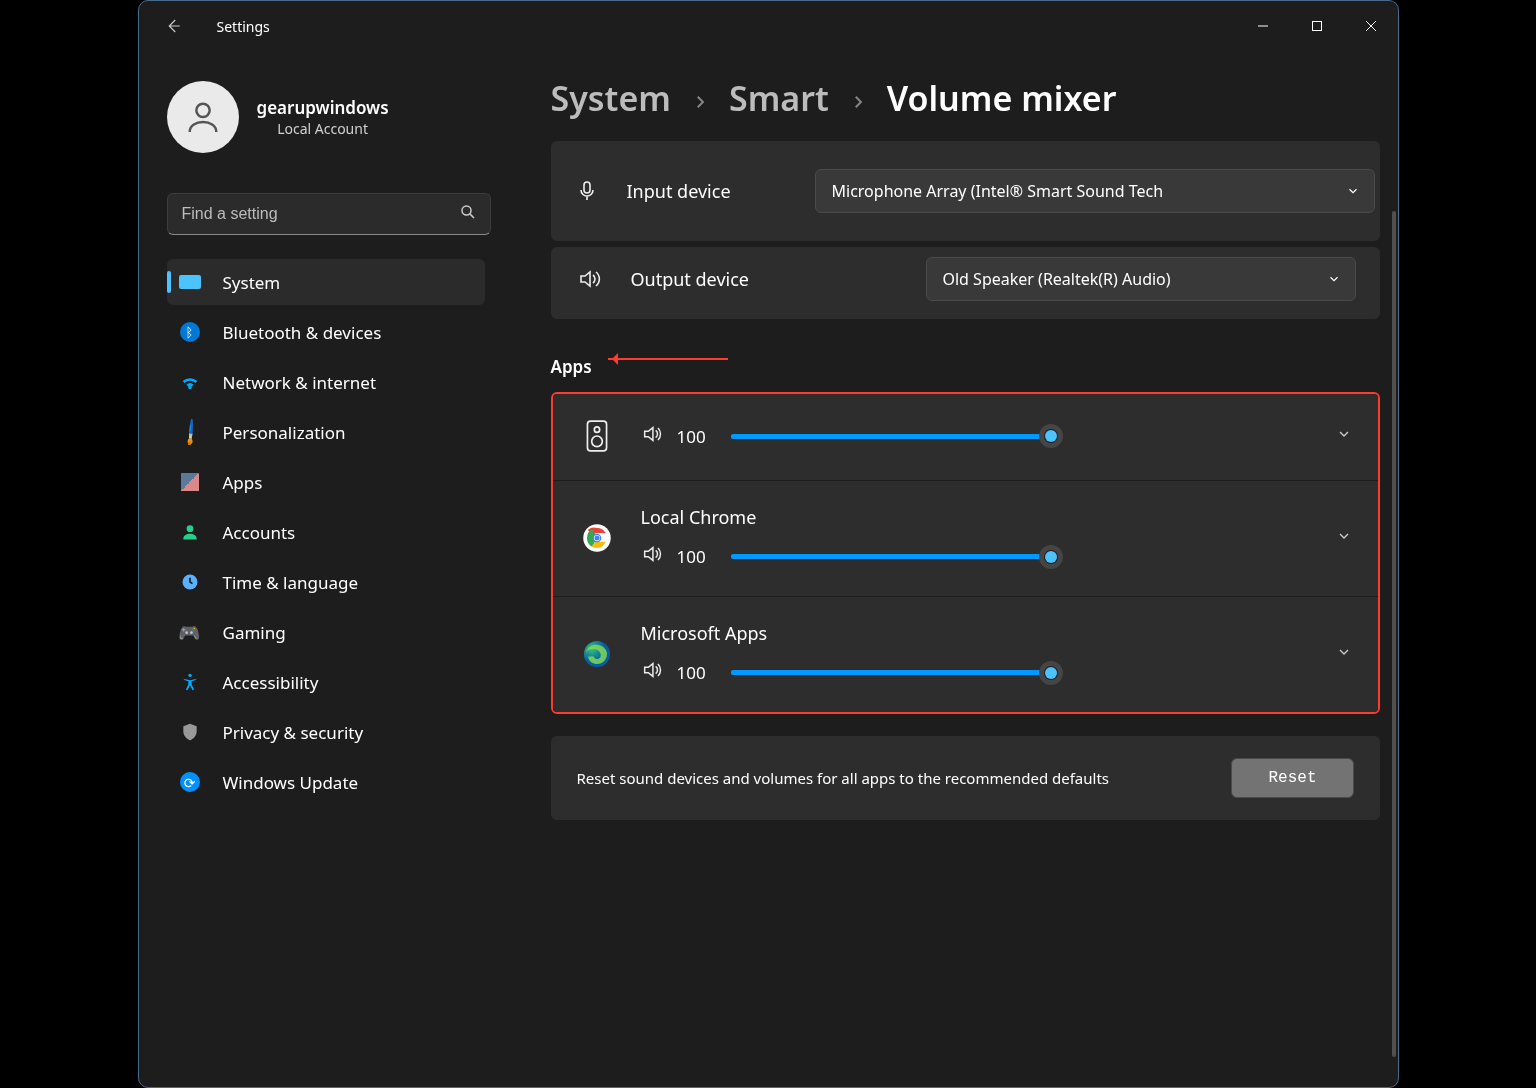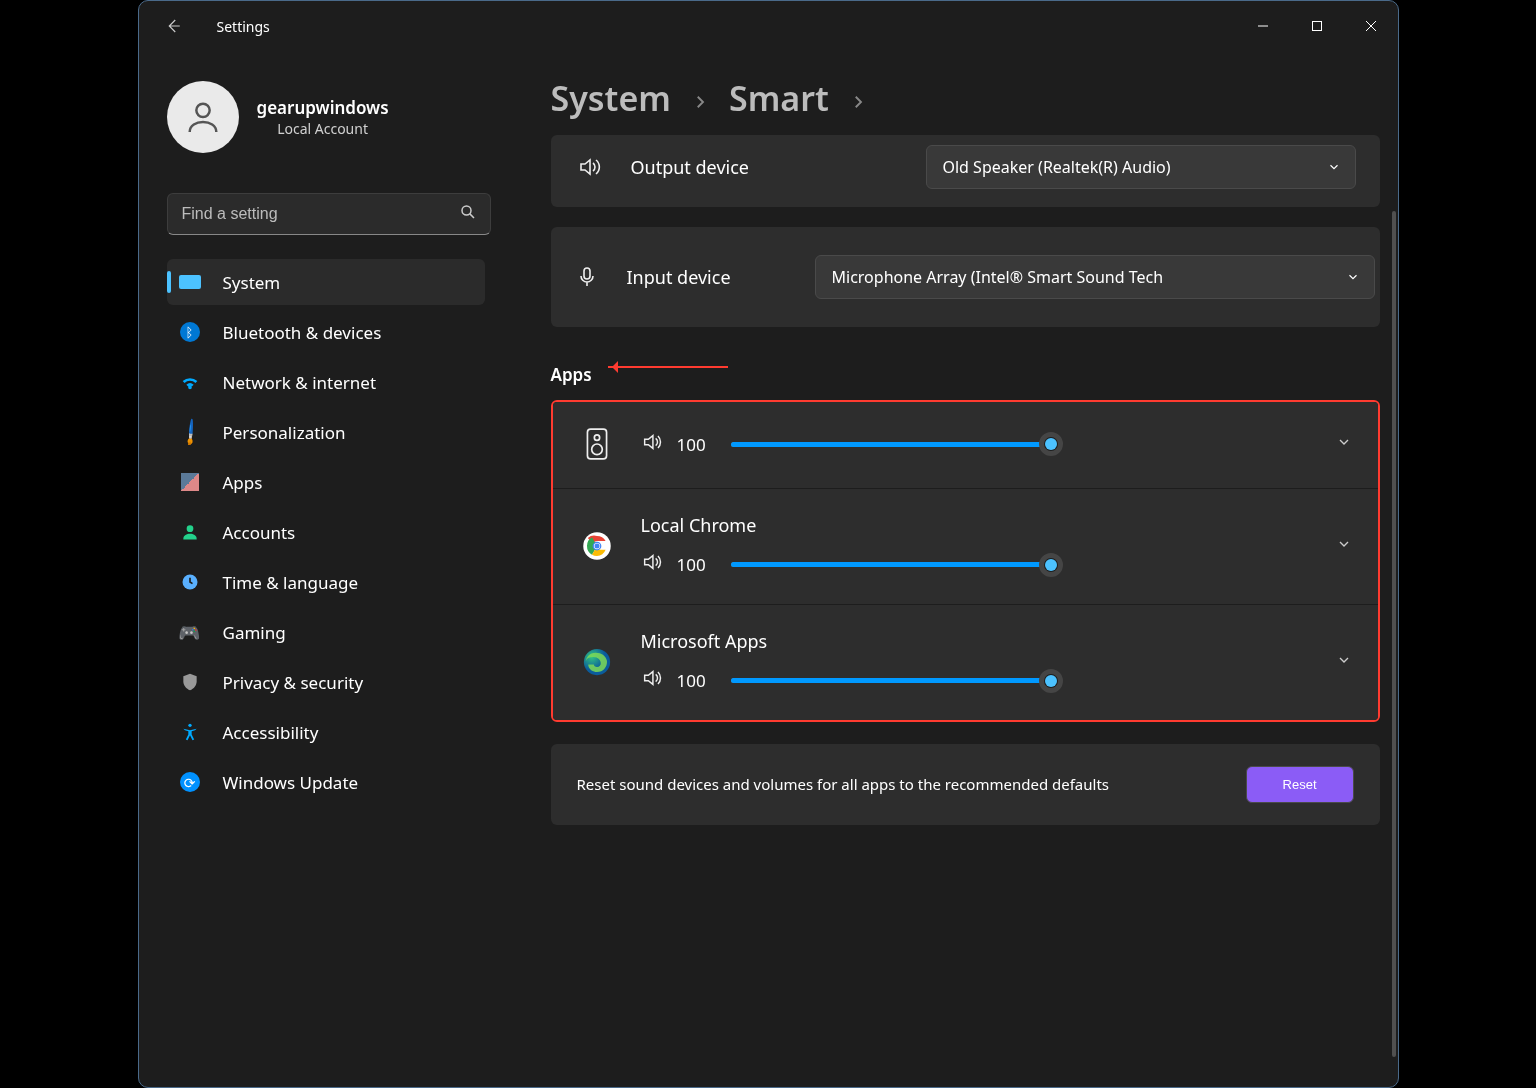--- a/index.html
+++ b/index.html
@@ -170,22 +170,22 @@
   .thumb::after{content:"";width:12px;height:12px;border-radius:50%;background:#4cc2ff;}
   .chev{margin-left:auto;color:#ccc;align-self:center;}
 
   .reset-row{
     background:var(--card);border-radius:6px;margin-top:22px;
     display:flex;align-items:center;justify-content:space-between;
     padding:22px 26px;gap:24px;
   }
   .reset-text{font-size:15px;max-width:560px;line-height:1.4;}
   .reset-btn{
-    background:#8b5cf6;border:1px solid #4a4a4a;border-radius:6px;
-    color:#fff;font-size:13px;padding:10px 36px;
+    background:#737373;border:1px solid #4a4a4a;border-radius:6px;
+    color:#fff;font-size:16px;padding:10px 36px;font-family:Liberation Mono, monospace;
   }
 
   .scrollbar{
     position:absolute;right:2px;top:160px;bottom:30px;width:4px;
     background:#505050;border-radius:3px;
   }
 
   
   .ic-system{width:22px;height:14px;background:#4cc2ff;border-radius:2px;}
   .ic-bt{width:20px;height:20px;background:#0078d4;border-radius:50%;color:#fff;font-size:13px;display:flex;align-items:center;justify-content:center;}
@@ -306,35 +306,35 @@
                 <path d="M12 7v5l3 2" stroke="#1d1d1d" stroke-width="2" fill="none"></path>
               </svg>
           </span>
           <span>Time &amp; language</span>
         </div>
         <div class="nav-item">
           <span class="nav-icon ic-game">🎮</span>
           <span>Gaming</span>
         </div>
         <div class="nav-item">
-          <span class="nav-icon ic-priv">
-            <svg width="20" height="20" viewBox="0 0 24 24" fill="currentColor">
-                <path d="M12 2l8 3v6c0 5-3.5 9-8 11-4.5-2-8-6-8-11V5z"></path>
-              </svg>
-          </span>
-          <span>Privacy &amp; security</span>
-        </div>
-        <div class="nav-item">
           <span class="nav-icon ic-access">
             <svg width="20" height="20" viewBox="0 0 24 24" fill="currentColor">
                 <circle cx="12" cy="4" r="2"></circle>
                 <path d="M4 8l8 2 8-2-2 2-4 1v4l3 6-2 1-3-6-3 6-2-1 3-6v-4l-4-1z"></path>
               </svg>
           </span>
           <span>Accessibility</span>
+        </div>
+        <div class="nav-item">
+          <span class="nav-icon ic-priv">
+            <svg width="20" height="20" viewBox="0 0 24 24" fill="currentColor">
+                <path d="M12 2l8 3v6c0 5-3.5 9-8 11-4.5-2-8-6-8-11V5z"></path>
+              </svg>
+          </span>
+          <span>Privacy &amp; security</span>
         </div>
         <div class="nav-item">
           <span class="nav-icon">
               <span class="ic-upd">⟳</span>
             </span>
           <span>Windows Update</span>
         </div>
       </div>
     </div>
 
@@ -346,54 +346,55 @@
           <svg width="18" height="18" viewBox="0 0 24 24" fill="none" stroke="currentColor" stroke-width="2.5">
               <path d="M9 5l7 7-7 7"></path>
             </svg>
         </span>
         <span class="crumb">Smart</span>
         <span class="sep">
           <svg width="18" height="18" viewBox="0 0 24 24" fill="none" stroke="currentColor" stroke-width="2.5">
               <path d="M9 5l7 7-7 7"></path>
             </svg>
         </span>
+        <span class="crumb current">Volume mixer</span>
+      </div>
+
+      <div class="card" style="margin-top:20px">
+        <div class="row" style="padding:28px 24px">
+          <div class="row-icon">
+            <svg width="24" height="24" viewBox="0 0 24 24" fill="none" stroke="currentColor" stroke-width="1.6">
+                <rect x="9" y="3" width="6" height="11" rx="3"></rect>
+                <path d="M6 11a6 6 0 0012 0M12 17v4"></path>
+              </svg>
+          </div>
+          <div class="row-label">Input device</div>
+          <div class="row-select">
+            <div class="dropdown wide">
+              <span>Microphone Array (Intel® Smart Sound Tech</span>
+              <svg width="14" height="14" viewBox="0 0 24 24" fill="none" stroke="currentColor" stroke-width="2">
+                  <path d="M6 9l6 6 6-6"></path>
+                </svg>
+            </div>
+          </div>
+        </div>
       </div>
 
       <div class="card">
         <div class="row" style="padding-top:10px">
           <div class="row-icon">
             <svg width="24" height="24" viewBox="0 0 24 24" fill="none" stroke="currentColor" stroke-width="1.6">
                 <path d="M4 9v6h4l5 4V5L8 9H4z"></path>
                 <path d="M16 8a5 5 0 010 8M19 5a9 9 0 010 14"></path>
               </svg>
           </div>
           <div class="row-label">Output device</div>
           <div class="row-select">
             <div class="dropdown">
               <span>Old Speaker (Realtek(R) Audio)</span>
-              <svg width="14" height="14" viewBox="0 0 24 24" fill="none" stroke="currentColor" stroke-width="2">
-                  <path d="M6 9l6 6 6-6"></path>
-                </svg>
-            </div>
-          </div>
-        </div>
-      </div>
-
-      <div class="card" style="margin-top:20px">
-        <div class="row" style="padding:28px 24px">
-          <div class="row-icon">
-            <svg width="24" height="24" viewBox="0 0 24 24" fill="none" stroke="currentColor" stroke-width="1.6">
-                <rect x="9" y="3" width="6" height="11" rx="3"></rect>
-                <path d="M6 11a6 6 0 0012 0M12 17v4"></path>
-              </svg>
-          </div>
-          <div class="row-label">Input device</div>
-          <div class="row-select">
-            <div class="dropdown wide">
-              <span>Microphone Array (Intel® Smart Sound Tech</span>
               <svg width="14" height="14" viewBox="0 0 24 24" fill="none" stroke="currentColor" stroke-width="2">
                   <path d="M6 9l6 6 6-6"></path>
                 </svg>
             </div>
           </div>
         </div>
       </div>
 
       <div class="section-title-row">
         <div class="section-title">Apps</div>

